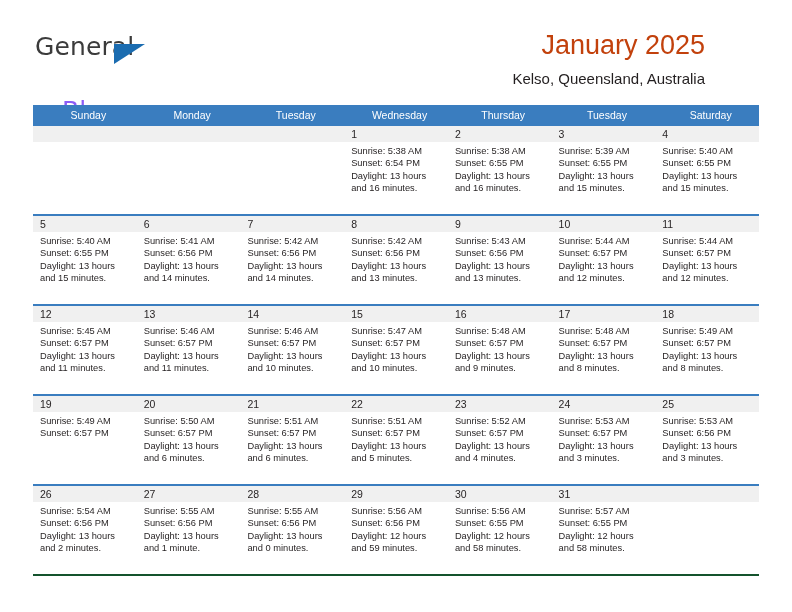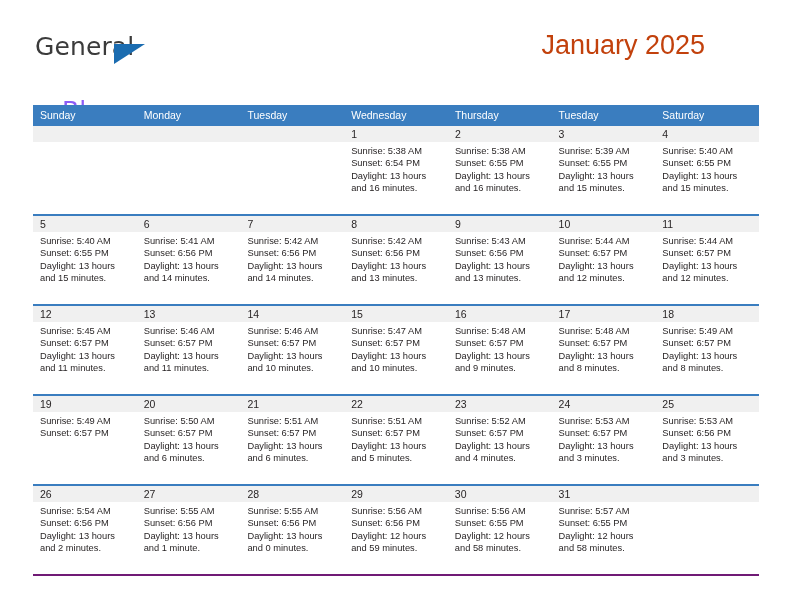--- a/index.html
+++ b/index.html
@@ -92,41 +92,41 @@
   .calendar {
     position: absolute;
     left: 33px;
     top: 105px;
     width: 726px;
   }
   .weekday-row {
     display: flex;
     background: #3a7dbf;
     height: 21px;
+    text-align: center;
   }
   .weekday {
     flex: 1 1 0;
     color: #ffffff;
     font-size: 10.5px;
     line-height: 21px;
     padding-left: 7px;
     box-sizing: border-box;
     font-family: "Liberation Sans", sans-serif;
     overflow: hidden;
     white-space: nowrap;
   }
   .week-row {
     display: flex;
     height: 90px;
     border-bottom: 2px solid #3a7dbf;
     box-sizing: border-box;
   }
   .week-row:last-child {
-    border-bottom: 2px solid #701a75;
-    justify-content: center;
+    border-bottom: 2px solid #14532d;
   }
   .day-cell {
     flex: 1 1 0;
     position: relative;
     background: #ffffff;
     box-sizing: border-box;
     overflow: hidden;
   }
   .day-head {
     height: 16px;
@@ -167,20 +167,21 @@
 <div class="page">
 
   <div class="header">
     <div class="brand">
       <span class="brand-general">General</span>
       <span class="brand-triangle"></span>
       <span class="brand-blue">Blue</span>
     </div>
     <div class="title-block">
       <div class="cal-title">January 2025</div>
+      <div class="cal-subtitle">Kelso, Queensland, Australia</div>
     </div>
   </div>
 
   <div class="calendar">
     <div class="weekday-row">
       <div class="weekday">Sunday</div>
       <div class="weekday">Monday</div>
       <div class="weekday">Tuesday</div>
       <div class="weekday">Wednesday</div>
       <div class="weekday">Thursday</div>

